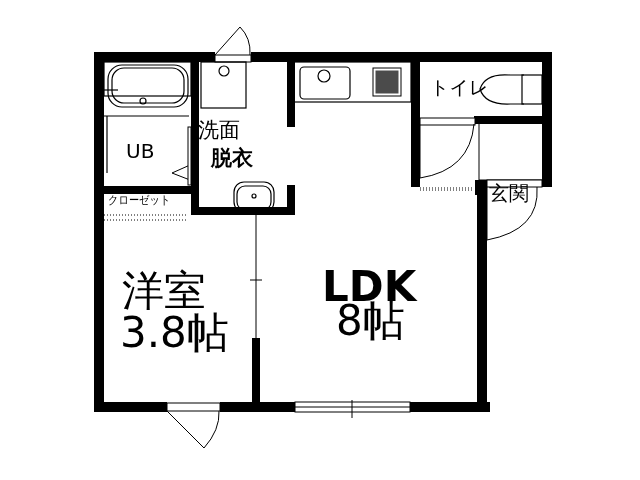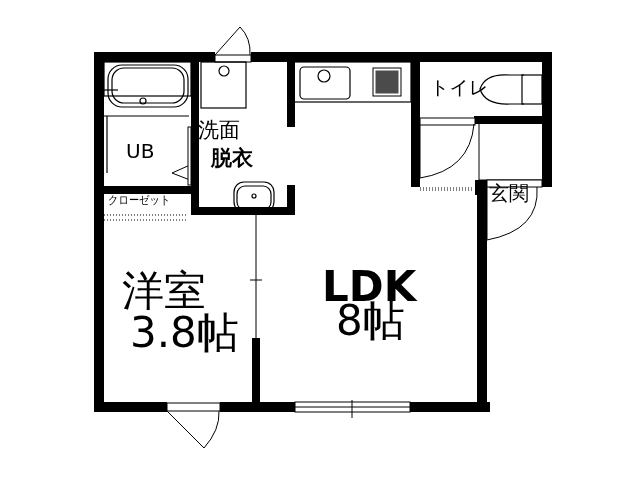--- a/index.html
+++ b/index.html
@@ -140,17 +140,17 @@
     <line x1="295" y1="407" x2="410" y2="407"></line>
     <line x1="352" y1="400" x2="352" y2="418"></line>
   </g>
 </svg>
 
 <div class="lbl md" style="left:126px;top:141px;">UB</div>
 <div class="lbl sm" style="left:198px;top:120px;">洗面</div>
 <div class="lbl sm" style="left:211px;top:148px;font-weight:bold;">脱衣</div>
 <div class="lbl xs" style="left:108px;top:194px;transform:scaleX(0.85);transform-origin:left;">クローゼット</div>
 <div class="lbl lg" style="left:122px;top:270px;">洋室</div>
-<div class="lbl lg" style="left:130px;top:312px;">3.8帖</div>
+<div class="lbl lg" style="left:120px;top:312px;">3.8帖</div>
 <div class="lbl lg" style="left:322px;top:266px;font-weight:bold;">LDK</div>
 <div class="lbl lg" style="left:336px;top:300px;">8帖</div>
 <div class="lbl sm" style="left:430px;top:78px;font-size:19px;text-align:center;">トイレ</div>
 <div class="lbl sm" style="left:489px;top:143px;font-size:20px;margin-top:40px;">玄関</div>
 
 </body></html>

